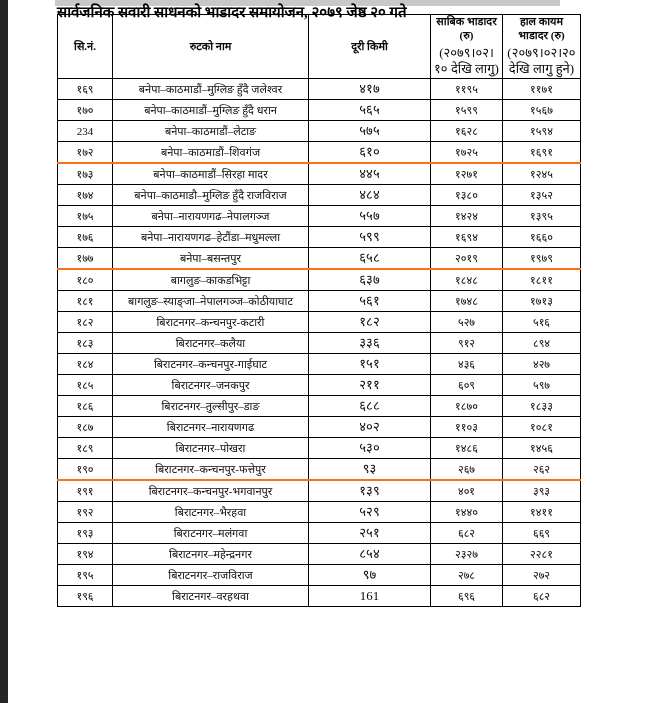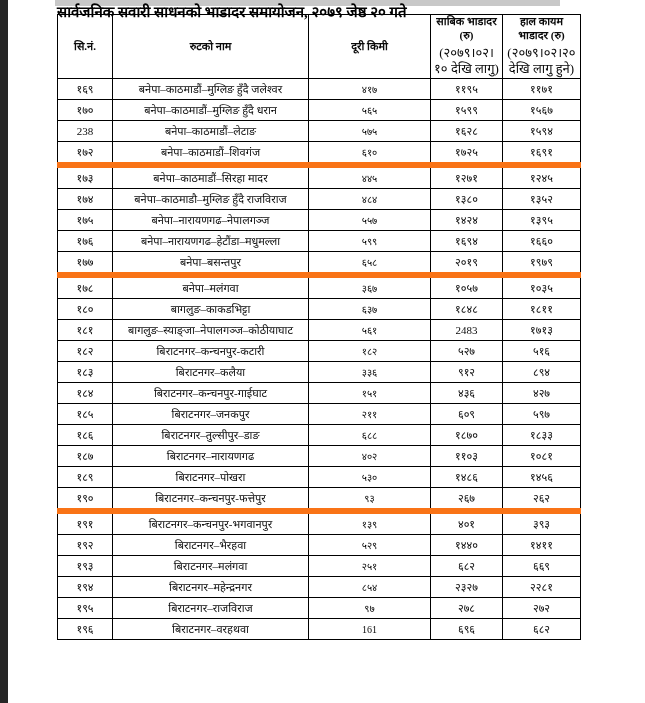--- a/index.html
+++ b/index.html
@@ -30,23 +30,23 @@
     padding:0; overflow:hidden;
   }
   .fare-table thead th { height:63px; font-size:11px; font-weight:bold; }
   .fare-table thead th .main { display:block; line-height:1.25; padding:0 5px; }
   .fare-table thead th .sub {
     display:block; font-size:13px; font-weight:normal; line-height:1.3;
     margin-top:2px; padding:0 2px;
   }
   .fare-table tbody td { height:20px; font-size:11px; line-height:1.1; }
   .fare-table tbody td.route { padding:0 7px; }
-  .fare-table tbody td.distance { font-size:10px; }
+  .fare-table tbody td.distance { font-size:13px; }
   .fare-table tbody tr.tall td { height:32px; }
-  .fare-table tbody tr.sep td { border-bottom:6px solid #f97316; }
+  .fare-table tbody tr.sep td { border-bottom:2px solid #f97316; }
   .col-sn { width:55px; }
   .col-route { width:196px; }
   .col-distance { width:122px; }
   .col-old { width:72px; }
   .col-new { width:78px; }
 </style>
 </head>
 <body>
 
 <div class="edge-strip"></div>
@@ -91,21 +91,21 @@
     <td class="fare">११७१</td>
   </tr>
       <tr>
     <td class="sn">१७०</td>
     <td class="route">बनेपा–काठमाडौं–मुग्लिङ हुँदै धरान</td>
     <td class="distance">५६५</td>
     <td class="fare">१५९९</td>
     <td class="fare">१५६७</td>
   </tr>
       <tr>
-    <td class="sn">238</td>
+    <td class="sn">234</td>
     <td class="route">बनेपा–काठमाडौं–लेटाङ</td>
     <td class="distance">५७५</td>
     <td class="fare">१६२८</td>
     <td class="fare">१५९४</td>
   </tr>
       <tr class="sep">
     <td class="sn">१७२</td>
     <td class="route">बनेपा–काठमाडौं–शिवगंज</td>
     <td class="distance">६१०</td>
     <td class="fare">१७२५</td>
@@ -140,38 +140,31 @@
     <td class="fare">१६६०</td>
   </tr>
       <tr class="sep">
     <td class="sn">१७७</td>
     <td class="route">बनेपा–बसन्तपुर</td>
     <td class="distance">६५८</td>
     <td class="fare">२०१९</td>
     <td class="fare">१९७९</td>
   </tr>
       <tr>
-    <td class="sn">१७८</td>
-    <td class="route">बनेपा–मलंगवा</td>
-    <td class="distance">३६७</td>
-    <td class="fare">१०५७</td>
-    <td class="fare">१०३५</td>
-  </tr>
-      <tr>
     <td class="sn">१८०</td>
     <td class="route">बागलुङ–काकडभिट्टा</td>
     <td class="distance">६३७</td>
     <td class="fare">१८४८</td>
     <td class="fare">१८११</td>
   </tr>
       <tr>
     <td class="sn">१८१</td>
     <td class="route">बागलुङ–स्याङ्जा–नेपालगञ्ज–कोठीयाघाट</td>
     <td class="distance">५६१</td>
-    <td class="fare">2483</td>
+    <td class="fare">१७४८</td>
     <td class="fare">१७१३</td>
   </tr>
       <tr>
     <td class="sn">१८२</td>
     <td class="route">बिराटनगर–कन्चनपुर-कटारी</td>
     <td class="distance">१८२</td>
     <td class="fare">५२७</td>
     <td class="fare">५१६</td>
   </tr>
       <tr>

